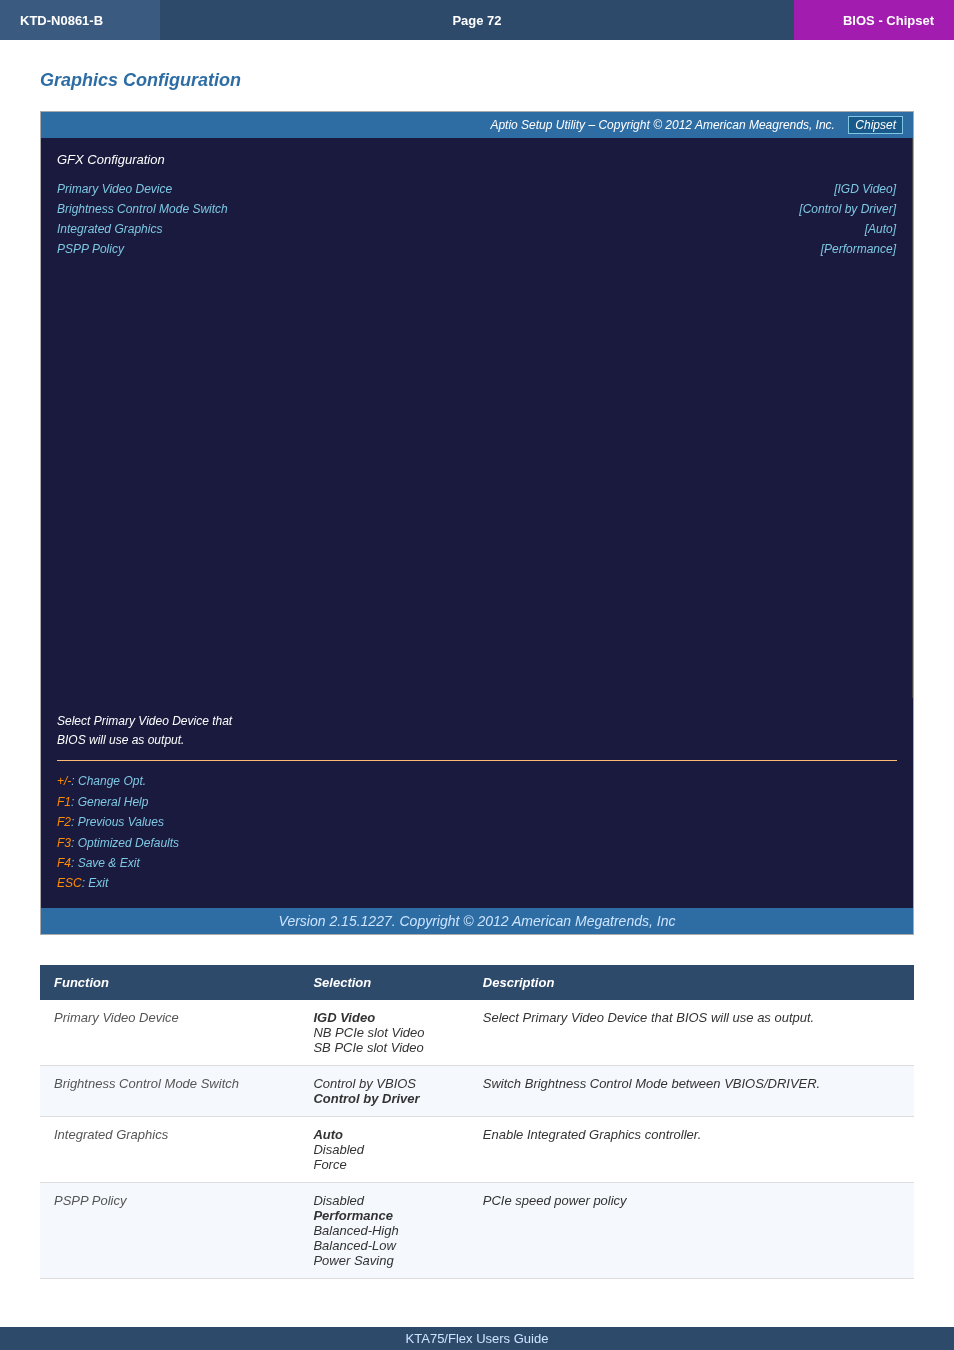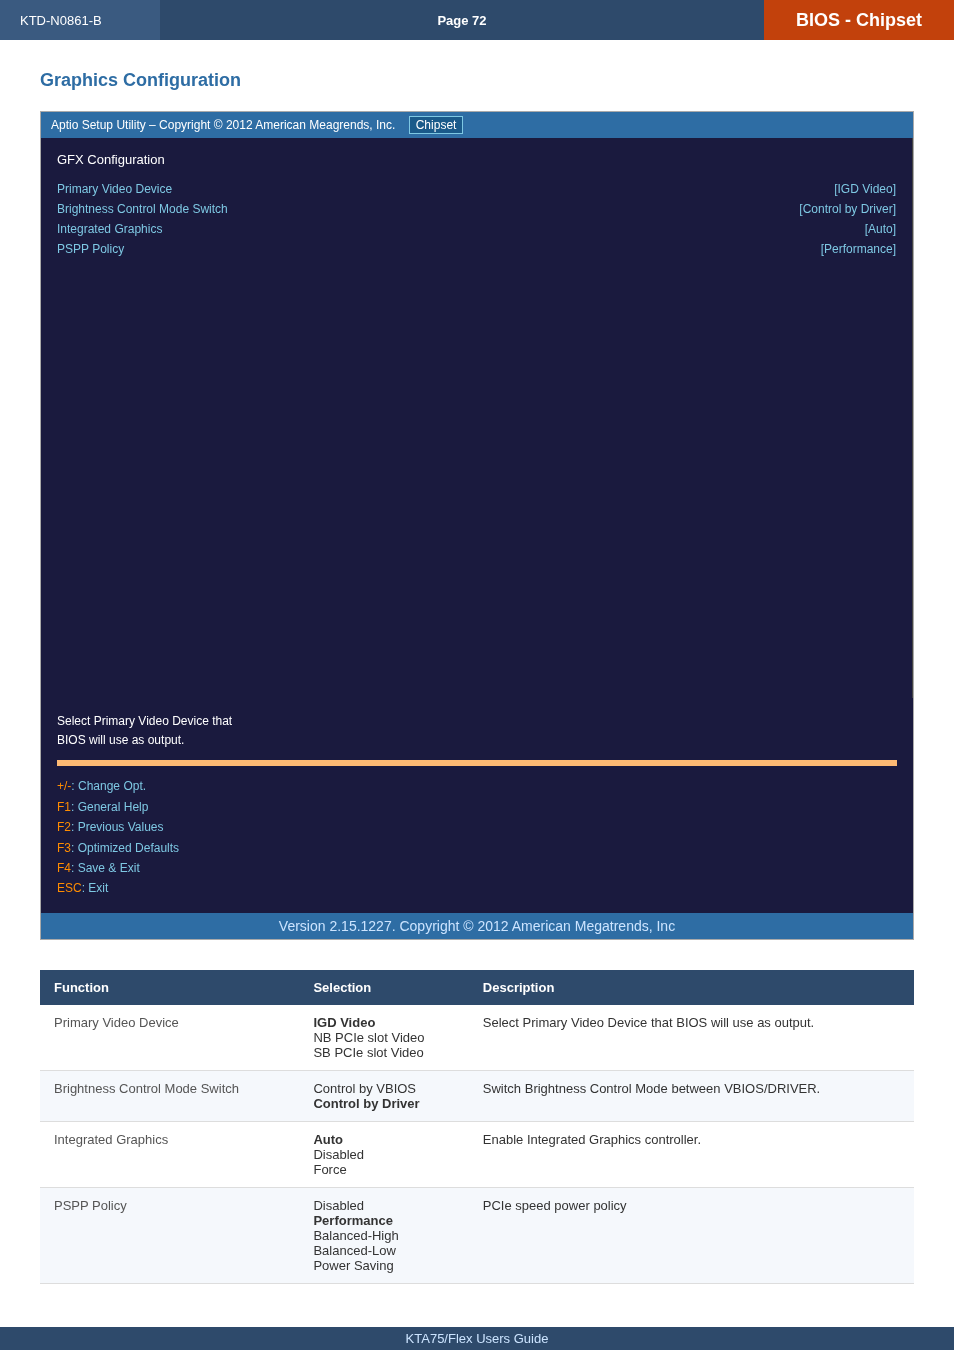--- a/index.html
+++ b/index.html
@@ -20,65 +20,66 @@
       color: #fff;
       height: 40px;
     }
     .header-left {
       background: #3a5a80;
       padding: 0 20px;
       height: 100%;
       display: flex;
       align-items: center;
       font-size: 13px;
-      font-weight: normal;
+      font-weight: bold;
       min-width: 160px;
     }
     .header-center {
       flex: 1;
       text-align: center;
       font-size: 13px;
       font-weight: bold;
     }
     .header-right {
-      background: #c2410c;
-      padding: 0 32px;
+      background: #a21caf;
+      padding: 0 20px;
       height: 100%;
       display: flex;
       align-items: center;
-      font-size: 18px;
+      font-size: 13px;
       font-weight: bold;
       min-width: 160px;
       justify-content: flex-end;
     }
 
     
     .page-content {
       padding: 30px 40px;
+      font-style: italic;
     }
 
     .section-title {
       color: #2e6da4;
       font-size: 18px;
       font-weight: bold;
       margin-bottom: 20px;
     }
 
     
     .bios-container {
       border: 1px solid #aaa;
       background: #1a1a2e;
       margin-bottom: 30px;
       overflow: hidden;
     }
 
     .bios-header-bar {
       background: #2e6da4;
       color: #fff;
-      text-align: left;
+      text-align: right;
       padding: 6px 10px;
       font-size: 12px;
     }
 
     .bios-body {
       display: flex;
       min-height: 380px;
       flex-direction: column;
     }
 
@@ -115,21 +116,21 @@
       padding: 14px 16px;
       display: flex;
       flex-direction: column;
       justify-content: space-between;
     }
 
     .bios-help-top {
       color: #7ec8e3;
       font-size: 12px;
       line-height: 1.6;
-      border-bottom: 6px solid #fdba74;
+      border-bottom: 1px solid #fdba74;
       padding-bottom: 10px;
       margin-bottom: 10px;
     }
 
     .bios-help-top span {
       color: #fff;
     }
 
     .bios-help-bottom {
       color: #7ec8e3;

